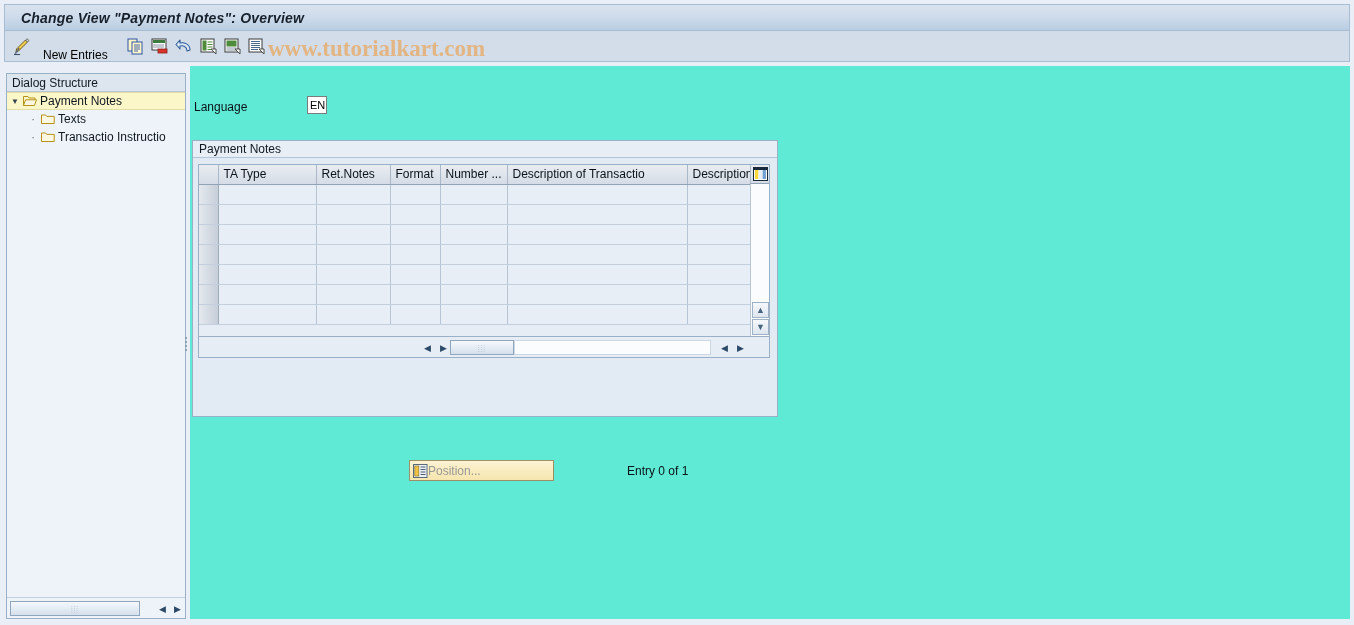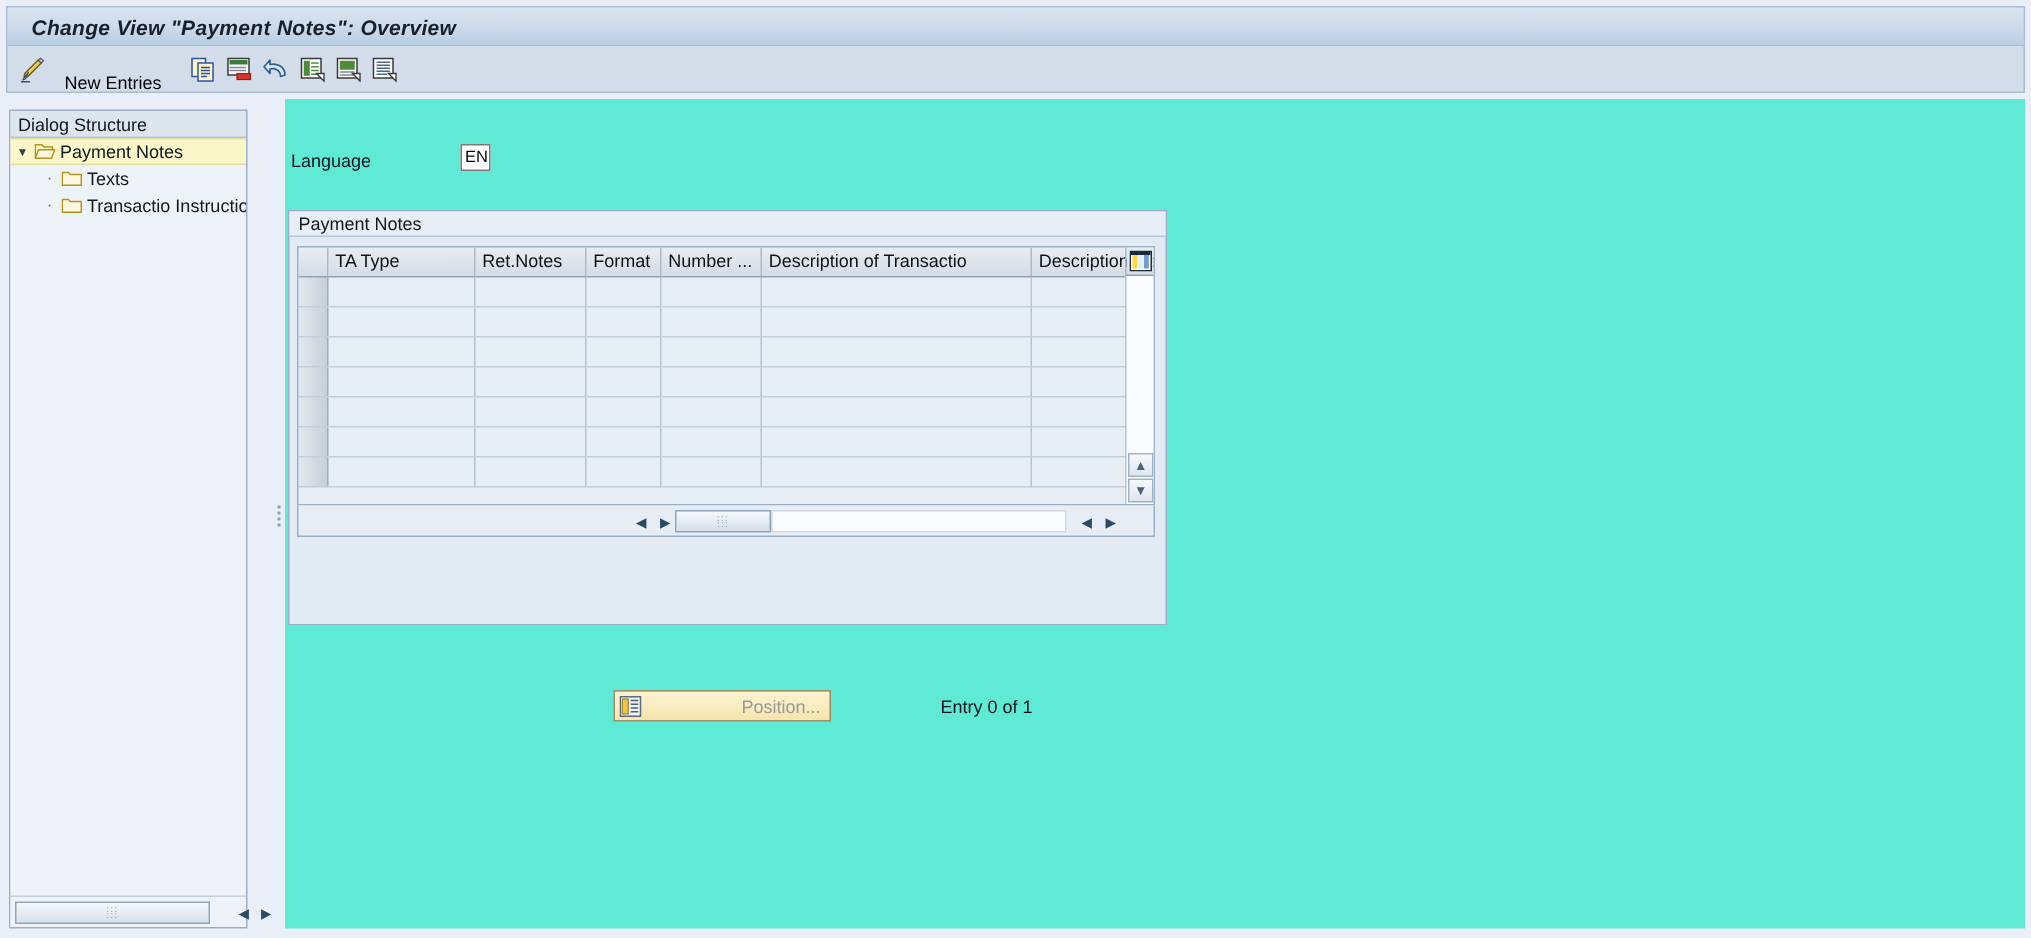--- a/index.html
+++ b/index.html
@@ -75,21 +75,21 @@
     font-weight: bold;
     color: #e3b583;
     white-space: nowrap;
     letter-spacing: 0px;
   }
 
   
   .tree-panel {
     position: absolute;
     left: 6px; top: 73px;
-    width: 159px; height: 546px;
+    width: 180px; height: 546px;
     background: #eaeff7;
     border: 1px solid #9ab0c6;
     box-sizing: border-box;
   }
   .tree-header {
     position: absolute;
     left: 0; top: 0;
     width: 100%; height: 18px;
     background: #dde5ef;
     border-bottom: 1px solid #b5c5d7;
@@ -353,21 +353,21 @@
     box-sizing: border-box;
     display: flex; align-items: center;
   }
   .pos-btn .pico {
     margin-left: 3px;
     flex: 0 0 auto;
     display: flex; align-items: center;
   }
   .pos-btn .plabel {
     flex: 1 1 auto;
-    text-align: right;
+    text-align: left;
     font-size: 12px;
     color: #9a9a94;
     padding-right: 6px;
   }
   .entry-text {
     position: absolute;
     left: 434px; top: 323px;
     font-size: 12px;
     color: #0b1219;
     white-space: nowrap;
@@ -440,20 +440,21 @@
 
     <div class="tb-item" style="left:243px;">
       <svg class="icon-box" width="17" height="17" viewBox="0 0 17 17">
         <rect x="1" y="1" width="13" height="13" fill="#ffffff" stroke="#3a3a3a" stroke-width="1"></rect>
         <path d="M3 3.5 H12 M3 5.5 H12 M3 7.5 H12 M3 9.5 H12 M3 11.5 H10" stroke="#4a6a8c" stroke-width="1"></path>
         <path d="M11 11 L16 11 L16 16 Z" fill="#ffffff" stroke="#3a3a3a" stroke-width="0.9"></path>
       </svg>
     </div>
   </div>
 
+  <div class="watermark">www.tutorialkart.com</div>
 
   <div class="tree-panel">
     <div class="tree-header">Dialog Structure</div>
 
     <div class="tree-body">
 
       <div class="tree-row selected">
         <span class="tree-arrow">▼</span>
         <span class="tree-ico">
           <svg width="14" height="12" viewBox="0 0 14 12">

